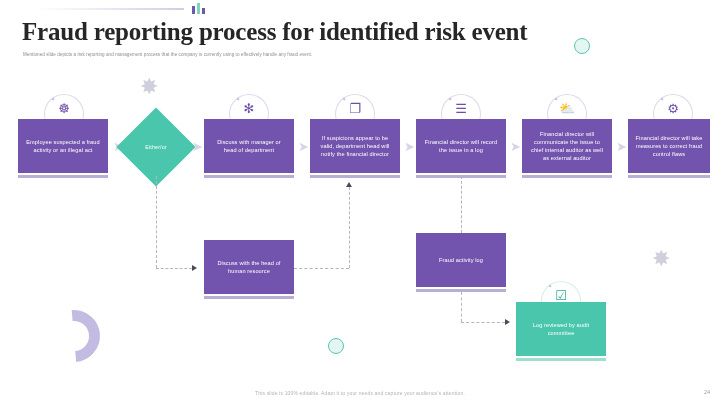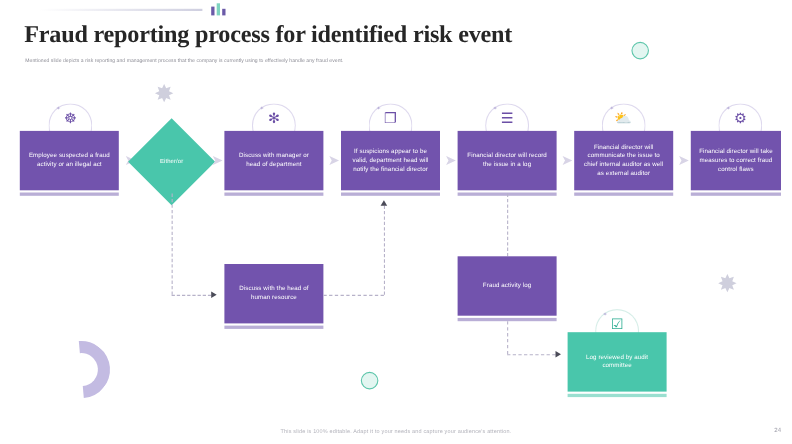--- a/index.html
+++ b/index.html
@@ -28,21 +28,21 @@
   .logo-mark i:nth-child(1) { height: 8px; }
   .logo-mark i:nth-child(2) { height: 11px; background: #7fd4c1; }
   .logo-mark i:nth-child(3) { height: 6px; }
 
   
   .title {
     position: absolute;
     left: 22px; top: 18px;
     width: 640px;
     font-family: "Liberation Serif", serif;
-    font-size: 22px;
+    font-size: 25px;
     font-weight: 700;
     color: #262626;
     letter-spacing: -0.2px;
     white-space: nowrap;
   }
   .subtitle {
     position: absolute;
     left: 23px; top: 51px;
     width: 560px;
     font-size: 4.6px;

